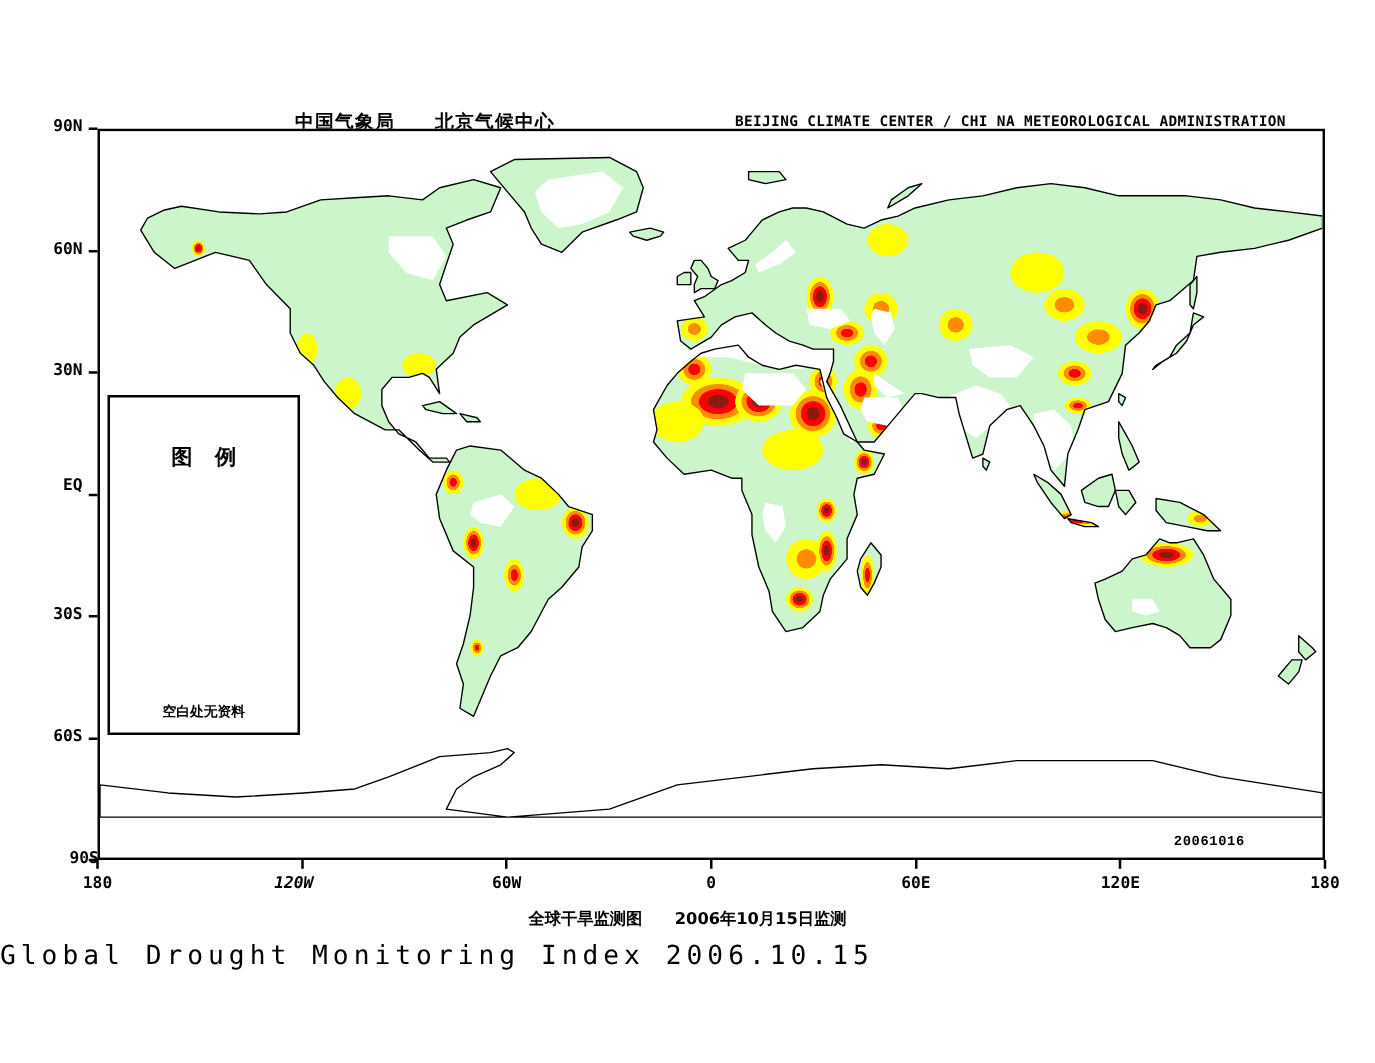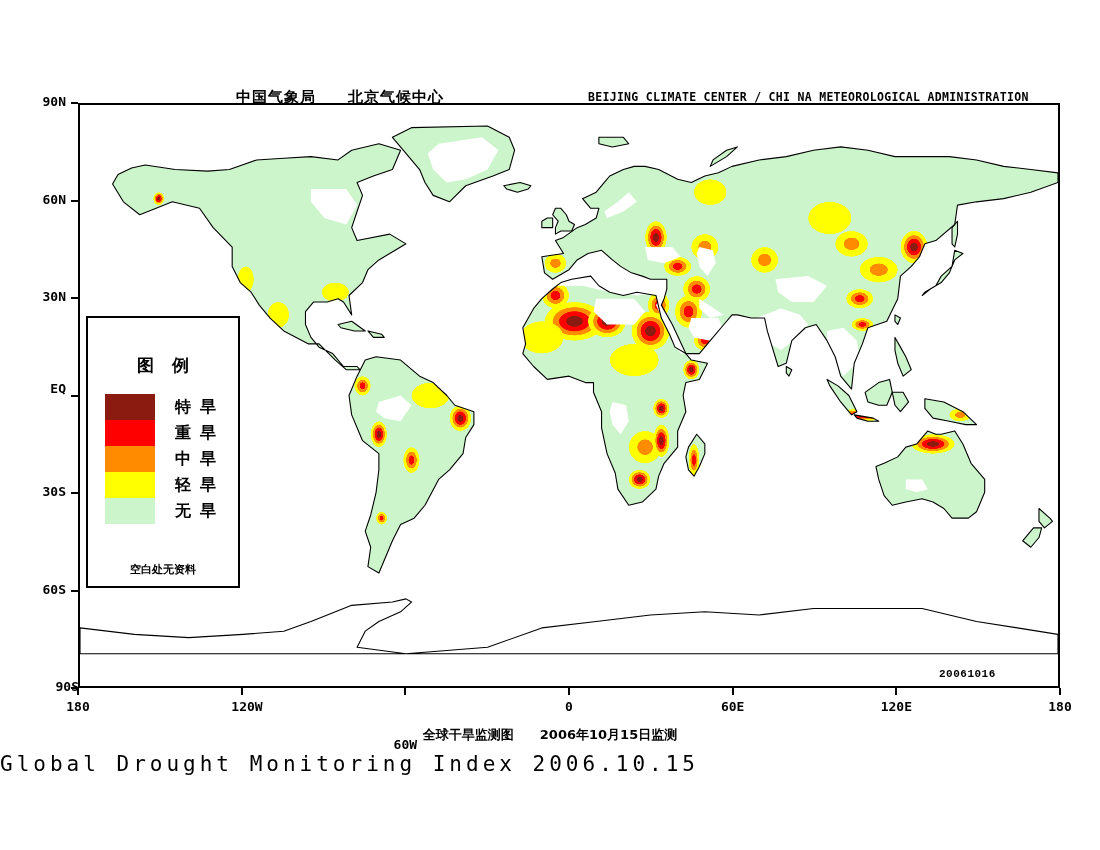--- a/index.html
+++ b/index.html
@@ -240,54 +240,32 @@
     <div class="axlab ylab" style="left: 30px; top: 381px;">EQ</div>
     <div class="tick tick-y" style="top: 492px;"></div>
     <div class="axlab ylab" style="left: 30px; top: 484px;">30S</div>
     <div class="tick tick-y" style="top: 589.5px;"></div>
     <div class="axlab ylab" style="left: 30px; top: 581.5px;">60S</div>
     <div class="tick tick-y" style="top: 687px;"></div>
     <div class="axlab ylab" style="left: 43px; top: 679px;">90S</div>
     <div class="tick tick-x" style="left: 77px;"></div>
     <div class="axlab xlab" style="left: 48px; top: 699px;">180</div>
     <div class="tick tick-x" style="left: 240.667px;"></div>
-    <div class="axlab xlab" style="left: 217px; top: 699px;">120W</div>
+    <div class="axlab xlab" style="left: 205px; top: 699px; font-style: italic;">120W</div>
     <div class="tick tick-x" style="left: 404.333px;"></div>
-    <div class="axlab xlab" style="left: 375.333px; top: 699px; margin-top: 38px;">60W</div>
+    <div class="axlab xlab" style="left: 375.333px; top: 699px;">60W</div>
     <div class="tick tick-x" style="left: 568px;"></div>
     <div class="axlab xlab" style="left: 539px; top: 699px;">0</div>
     <div class="tick tick-x" style="left: 731.667px;"></div>
     <div class="axlab xlab" style="left: 702.667px; top: 699px;">60E</div>
     <div class="tick tick-x" style="left: 895.333px;"></div>
     <div class="axlab xlab" style="left: 866.333px; top: 699px;">120E</div>
     <div class="tick tick-x" style="left: 1059px;"></div>
     <div class="axlab xlab" style="left: 1030px; top: 699px;">180</div>
   </div>
 
 <div id="legend">
   <div id="legend-title">图例</div>
-  <div id="legend-rows">
-      <div class="lg-row">
-        <div class="lg-swatch" style="background: rgb(139, 26, 16);"></div>
-        <div class="lg-text">特旱</div>
-      </div>
-      <div class="lg-row">
-        <div class="lg-swatch" style="background: rgb(255, 0, 0);"></div>
-        <div class="lg-text">重旱</div>
-      </div>
-      <div class="lg-row">
-        <div class="lg-swatch" style="background: rgb(255, 140, 0);"></div>
-        <div class="lg-text">中旱</div>
-      </div>
-      <div class="lg-row">
-        <div class="lg-swatch" style="background: rgb(255, 255, 0);"></div>
-        <div class="lg-text">轻旱</div>
-      </div>
-      <div class="lg-row">
-        <div class="lg-swatch" style="background: rgb(204, 245, 204);"></div>
-        <div class="lg-text">无旱</div>
-      </div>
-    </div>
   <div id="legend-note">空白处无资料</div>
 </div>
 
 <div id="title-cn">全球干旱监测图　　2006年10月15日监测</div>
 <div id="title-en">Global Drought Monitoring Index  2006.10.15</div>
 
 </body></html>

